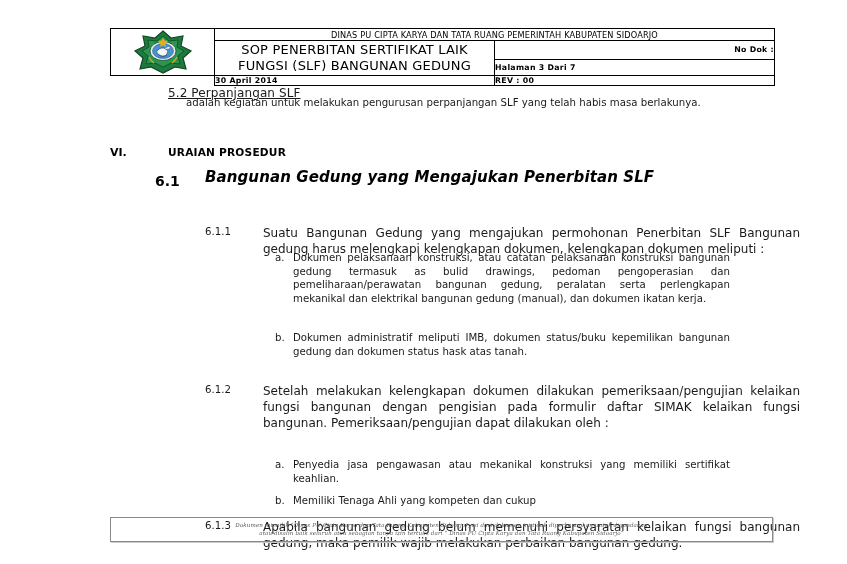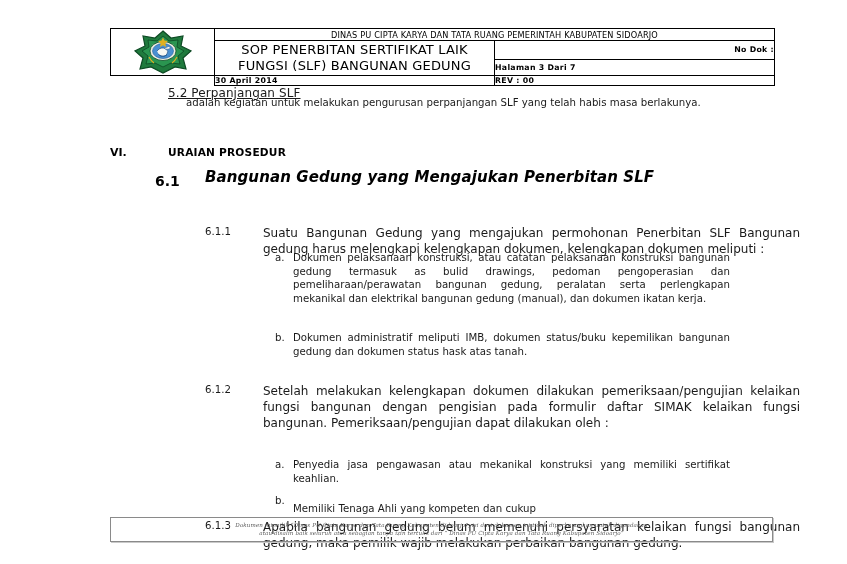--- a/index.html
+++ b/index.html
@@ -295,21 +295,21 @@
       <div class="body">Setelah melakukan kelengkapan dokumen dilakukan pemeriksaan/pengujian kelaikan fungsi bangunan dengan pengisian pada formulir daftar SIMAK kelaikan fungsi bangunan. Pemeriksaan/pengujian dapat dilakukan oleh :</div>
     </div>
 
     <div class="letter-item" style="top:372px;">
       <span class="ltr">a.</span>
       <div class="ltxt">Penyedia jasa pengawasan atau mekanikal konstruksi yang memiliki sertifikat keahlian.</div>
     </div>
 
     <div class="letter-item" style="top:408px;">
       <span class="ltr">b.</span>
-      <div class="ltxt" style="text-align:left;margin-top:8px;">Memiliki Tenaga Ahli yang kompeten dan cukup</div>
+      <div class="ltxt" style="text-align:left;">Memiliki Tenaga Ahli yang kompeten dan cukup</div>
     </div>
 
     <div class="item" style="top:434px;">
       <span class="num">6.1.3</span>
       <div class="body">Apabila bangunan gedung belum memenuhi persyaratan kelaikan fungsi bangunan gedung, maka pemilik wajib melakukan perbaikan bangunan gedung.</div>
     </div>
 
   </div>
 
   <div class="footer-box">

